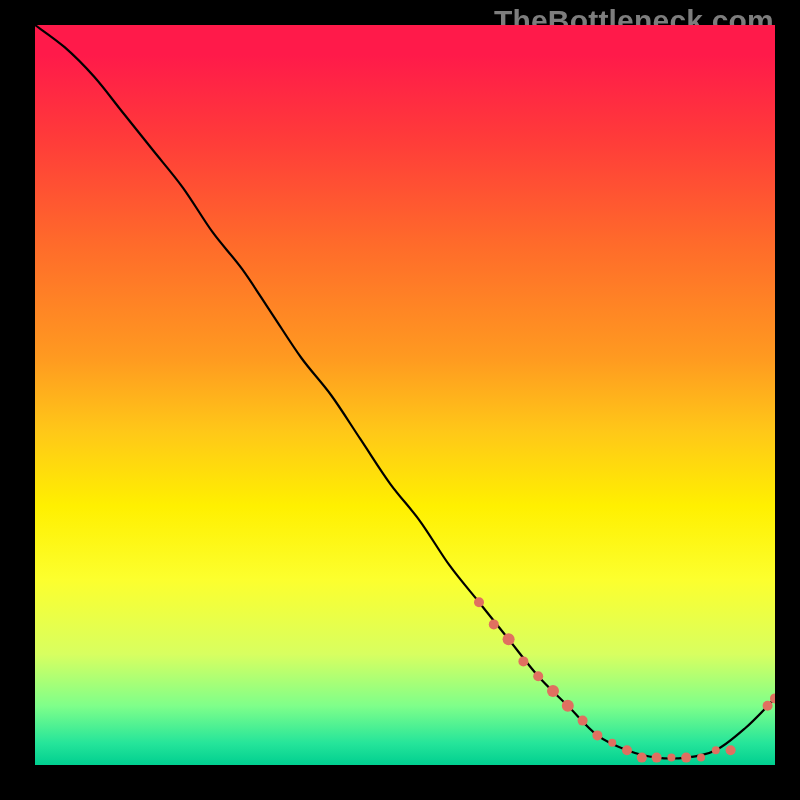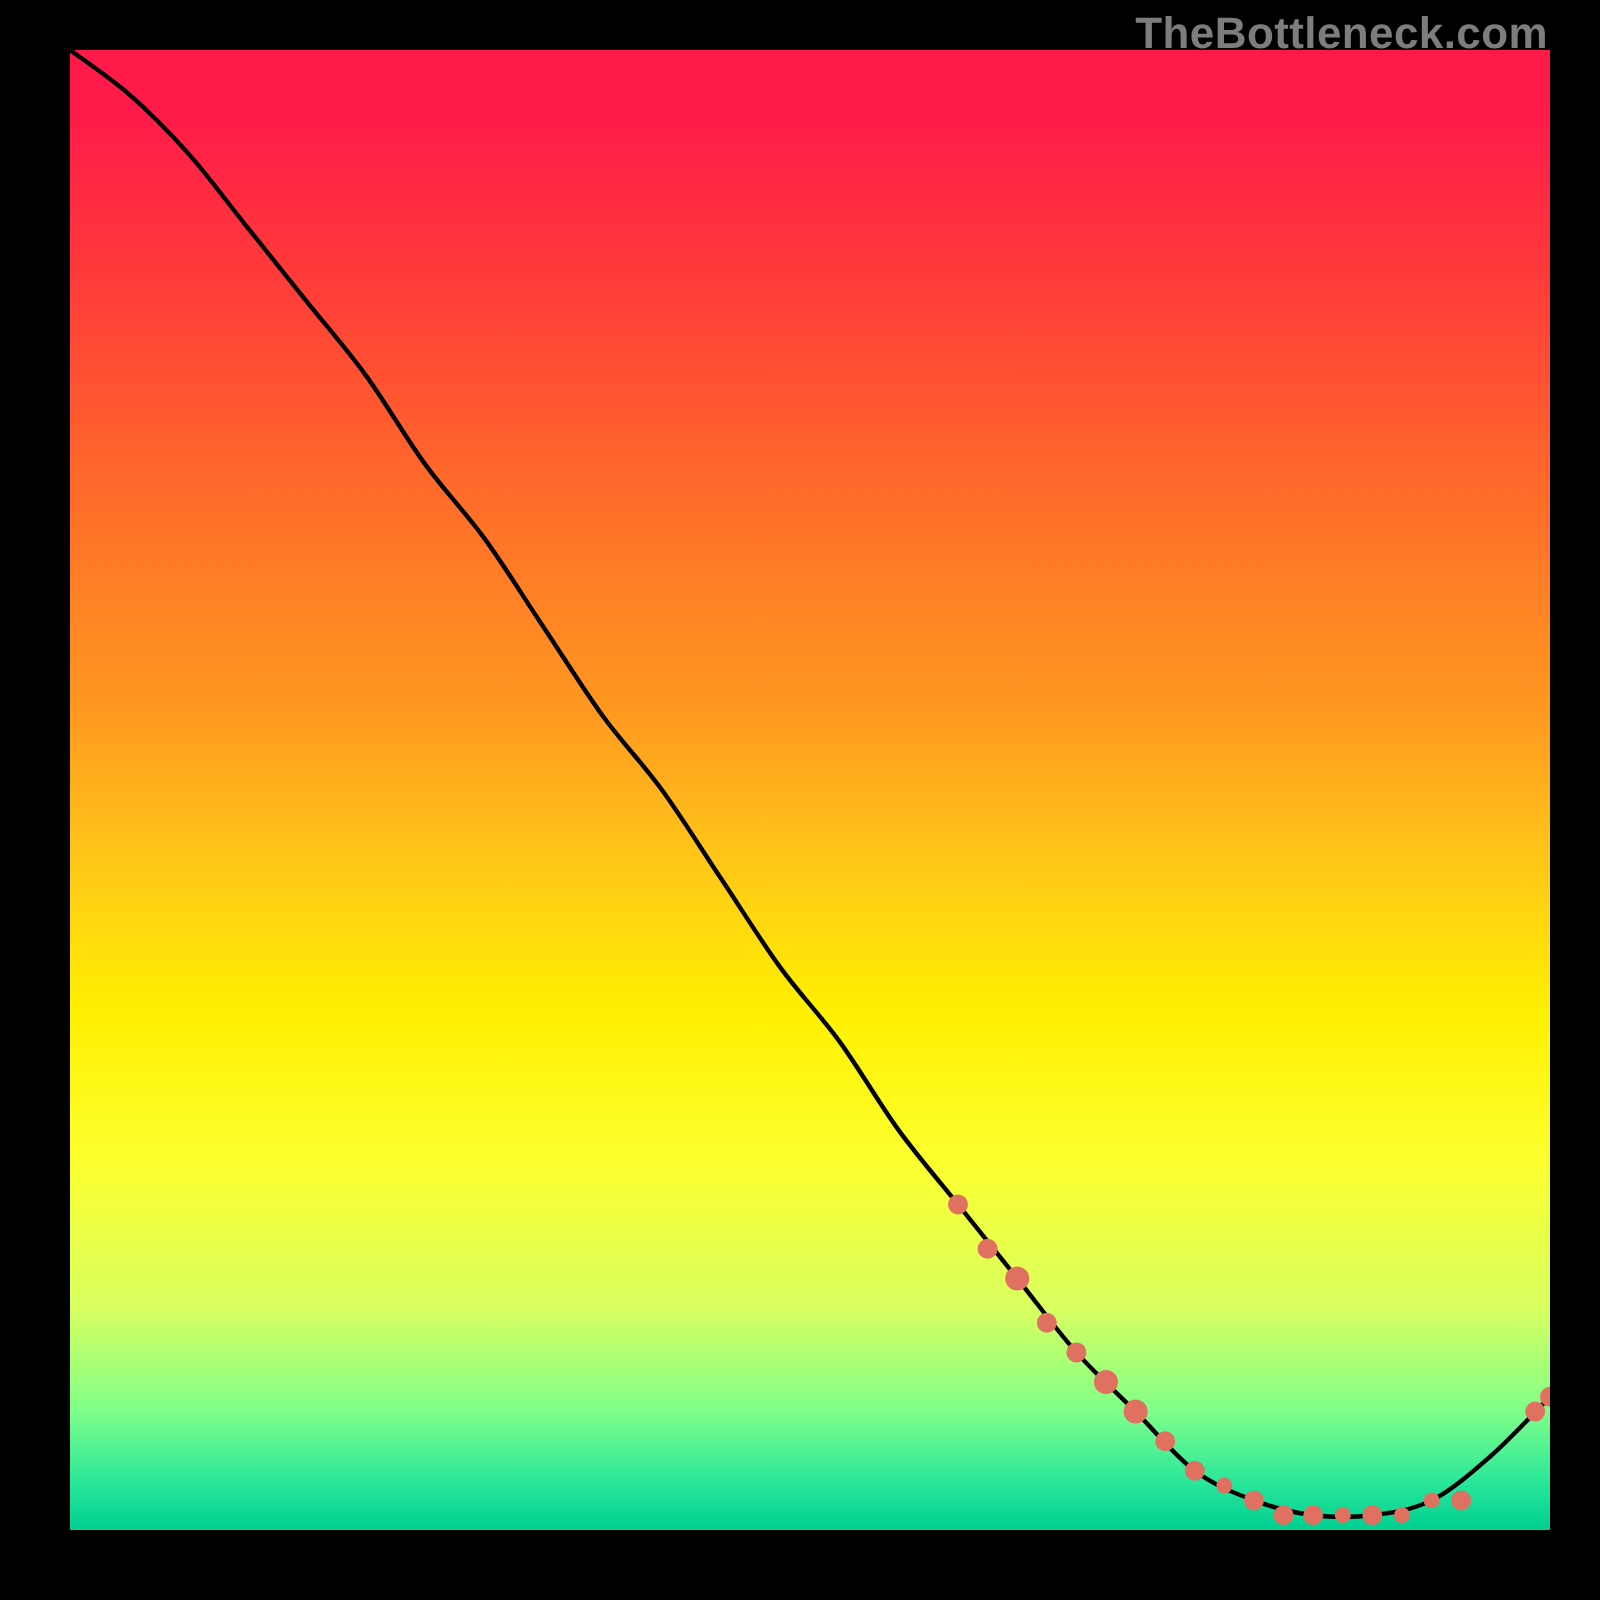--- a/index.html
+++ b/index.html
@@ -36,21 +36,21 @@
       #7fff8a 92%,
       #26e59a 97%,
       #00cf90 100%
     );
   }
   .watermark {
     position: absolute;
     top: 4px;
     right: 26px;
     color: #7d7d7d;
-    font-size: 22px;
+    font-size: 30px;
     font-weight: 600;
     letter-spacing: 0.2px;
     user-select: none;
   }
   svg.overlay {
     position: absolute;
     left: 0;
     top: 0;
     width: 740px;
     height: 740px;

